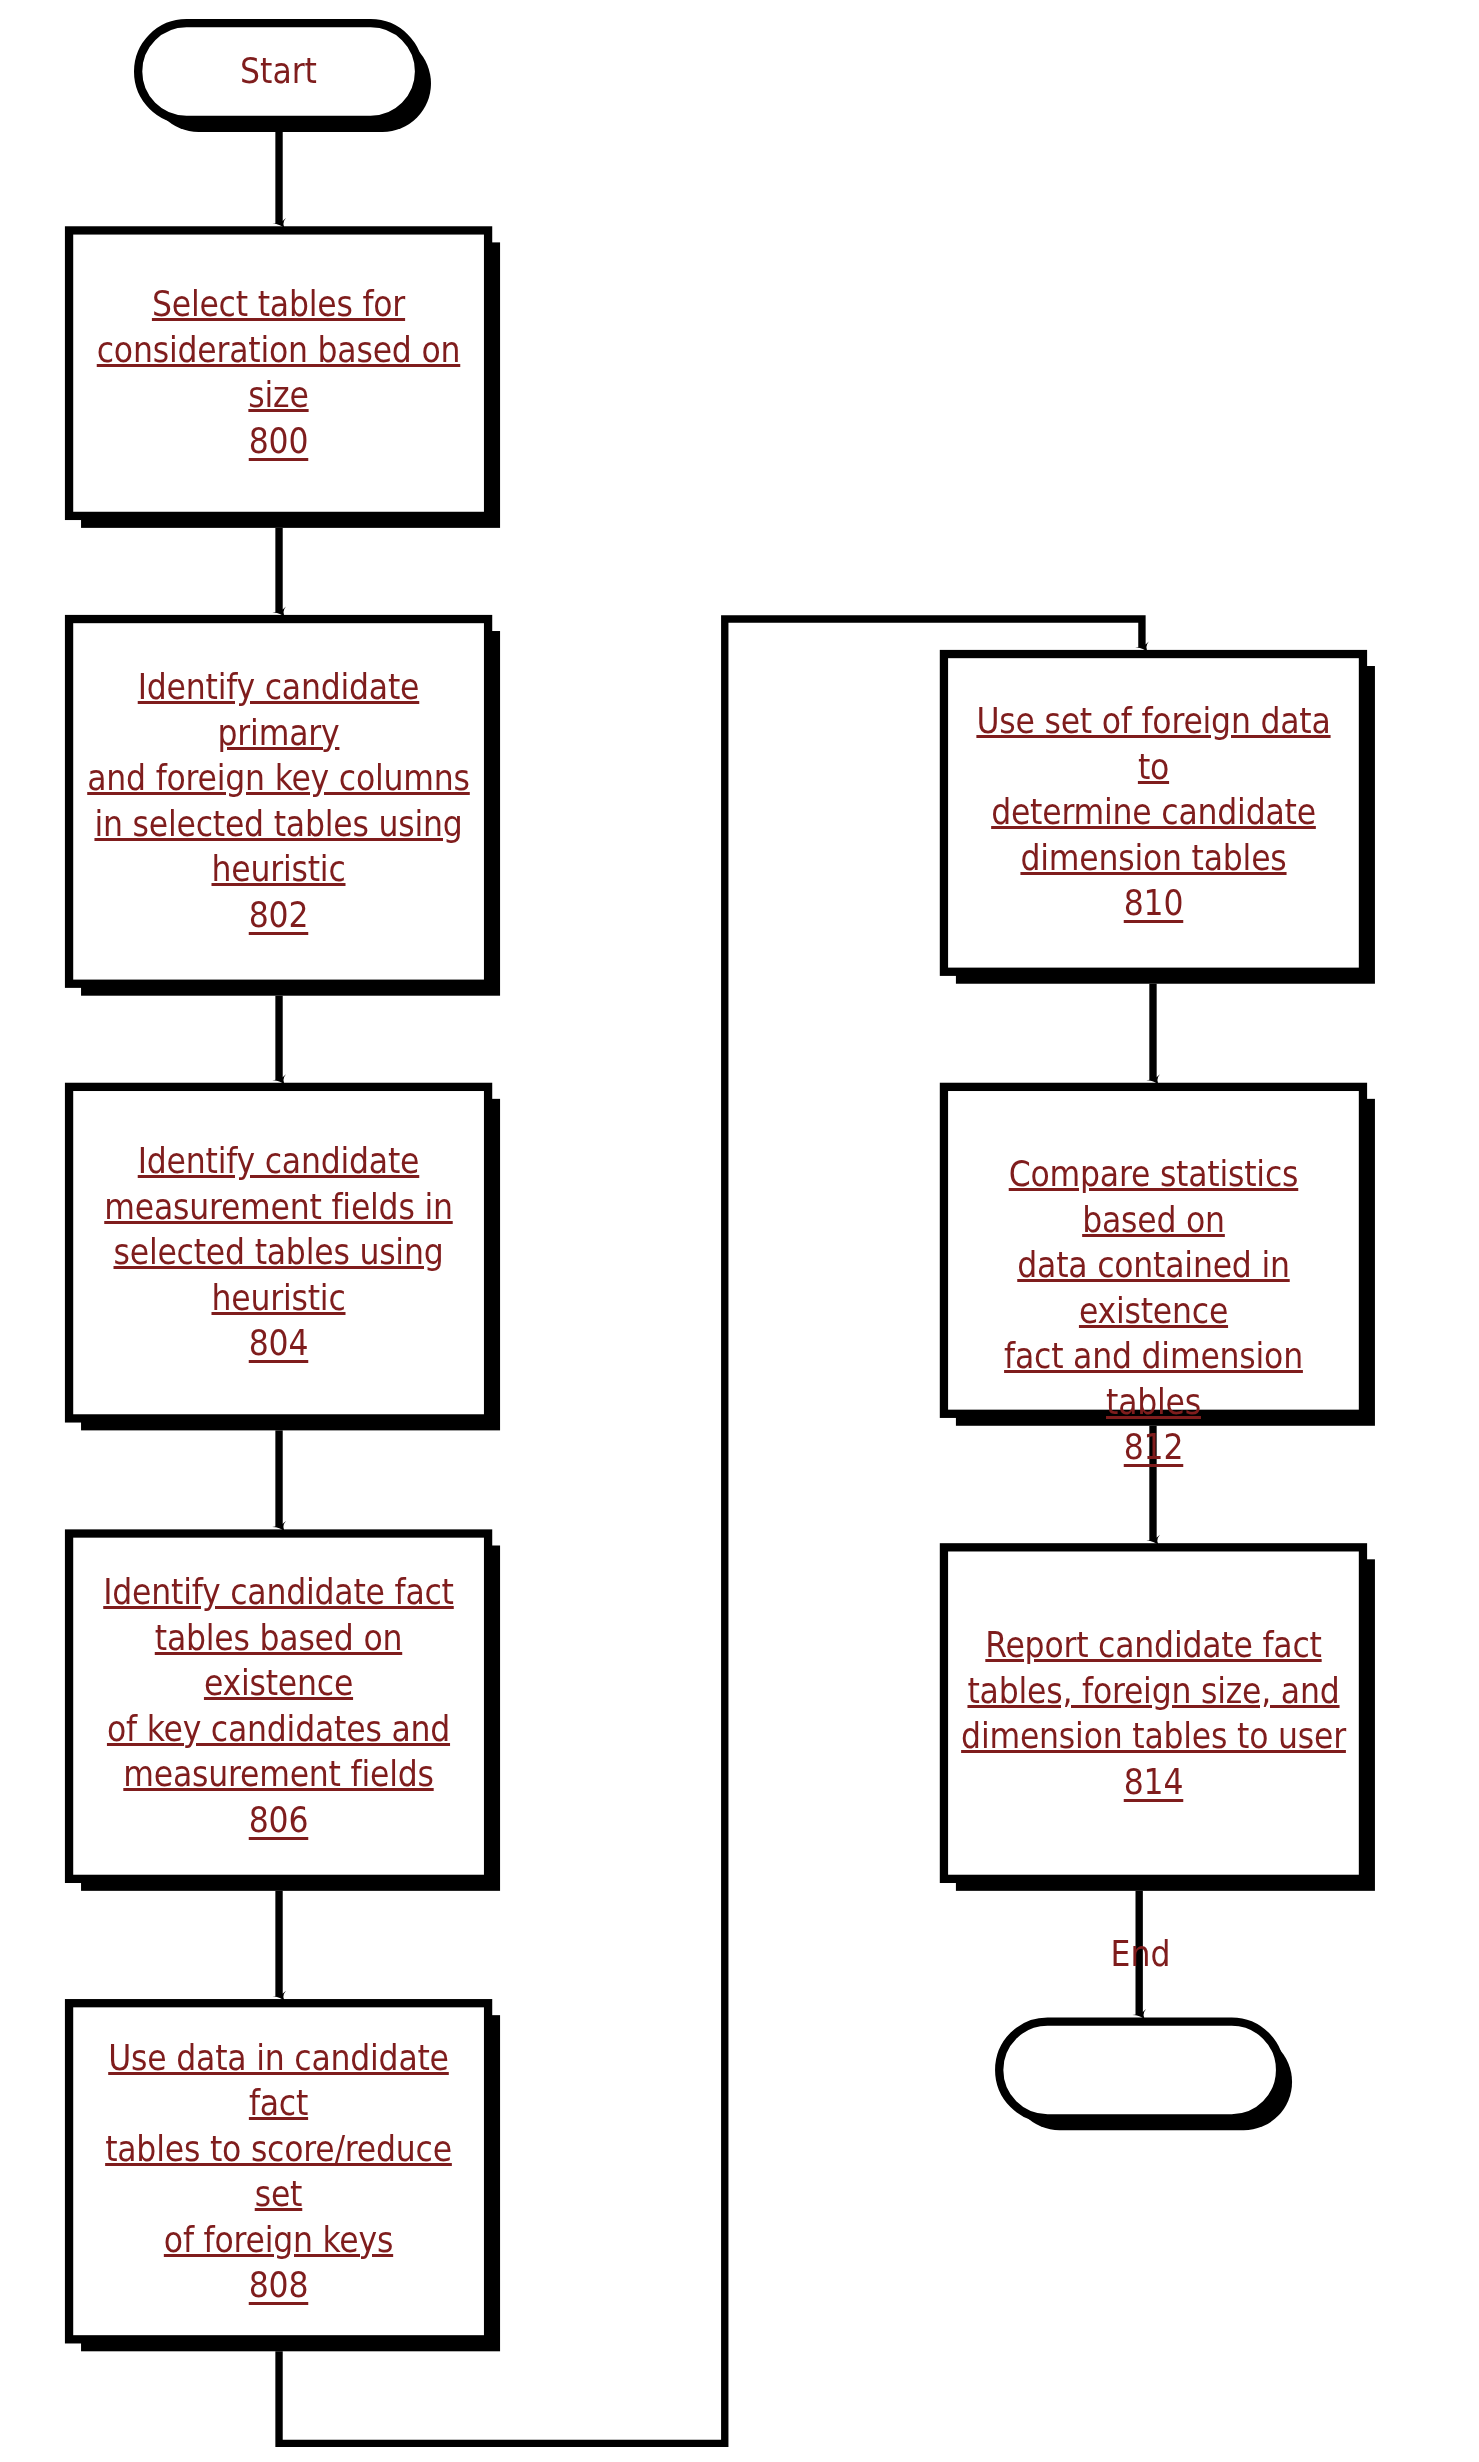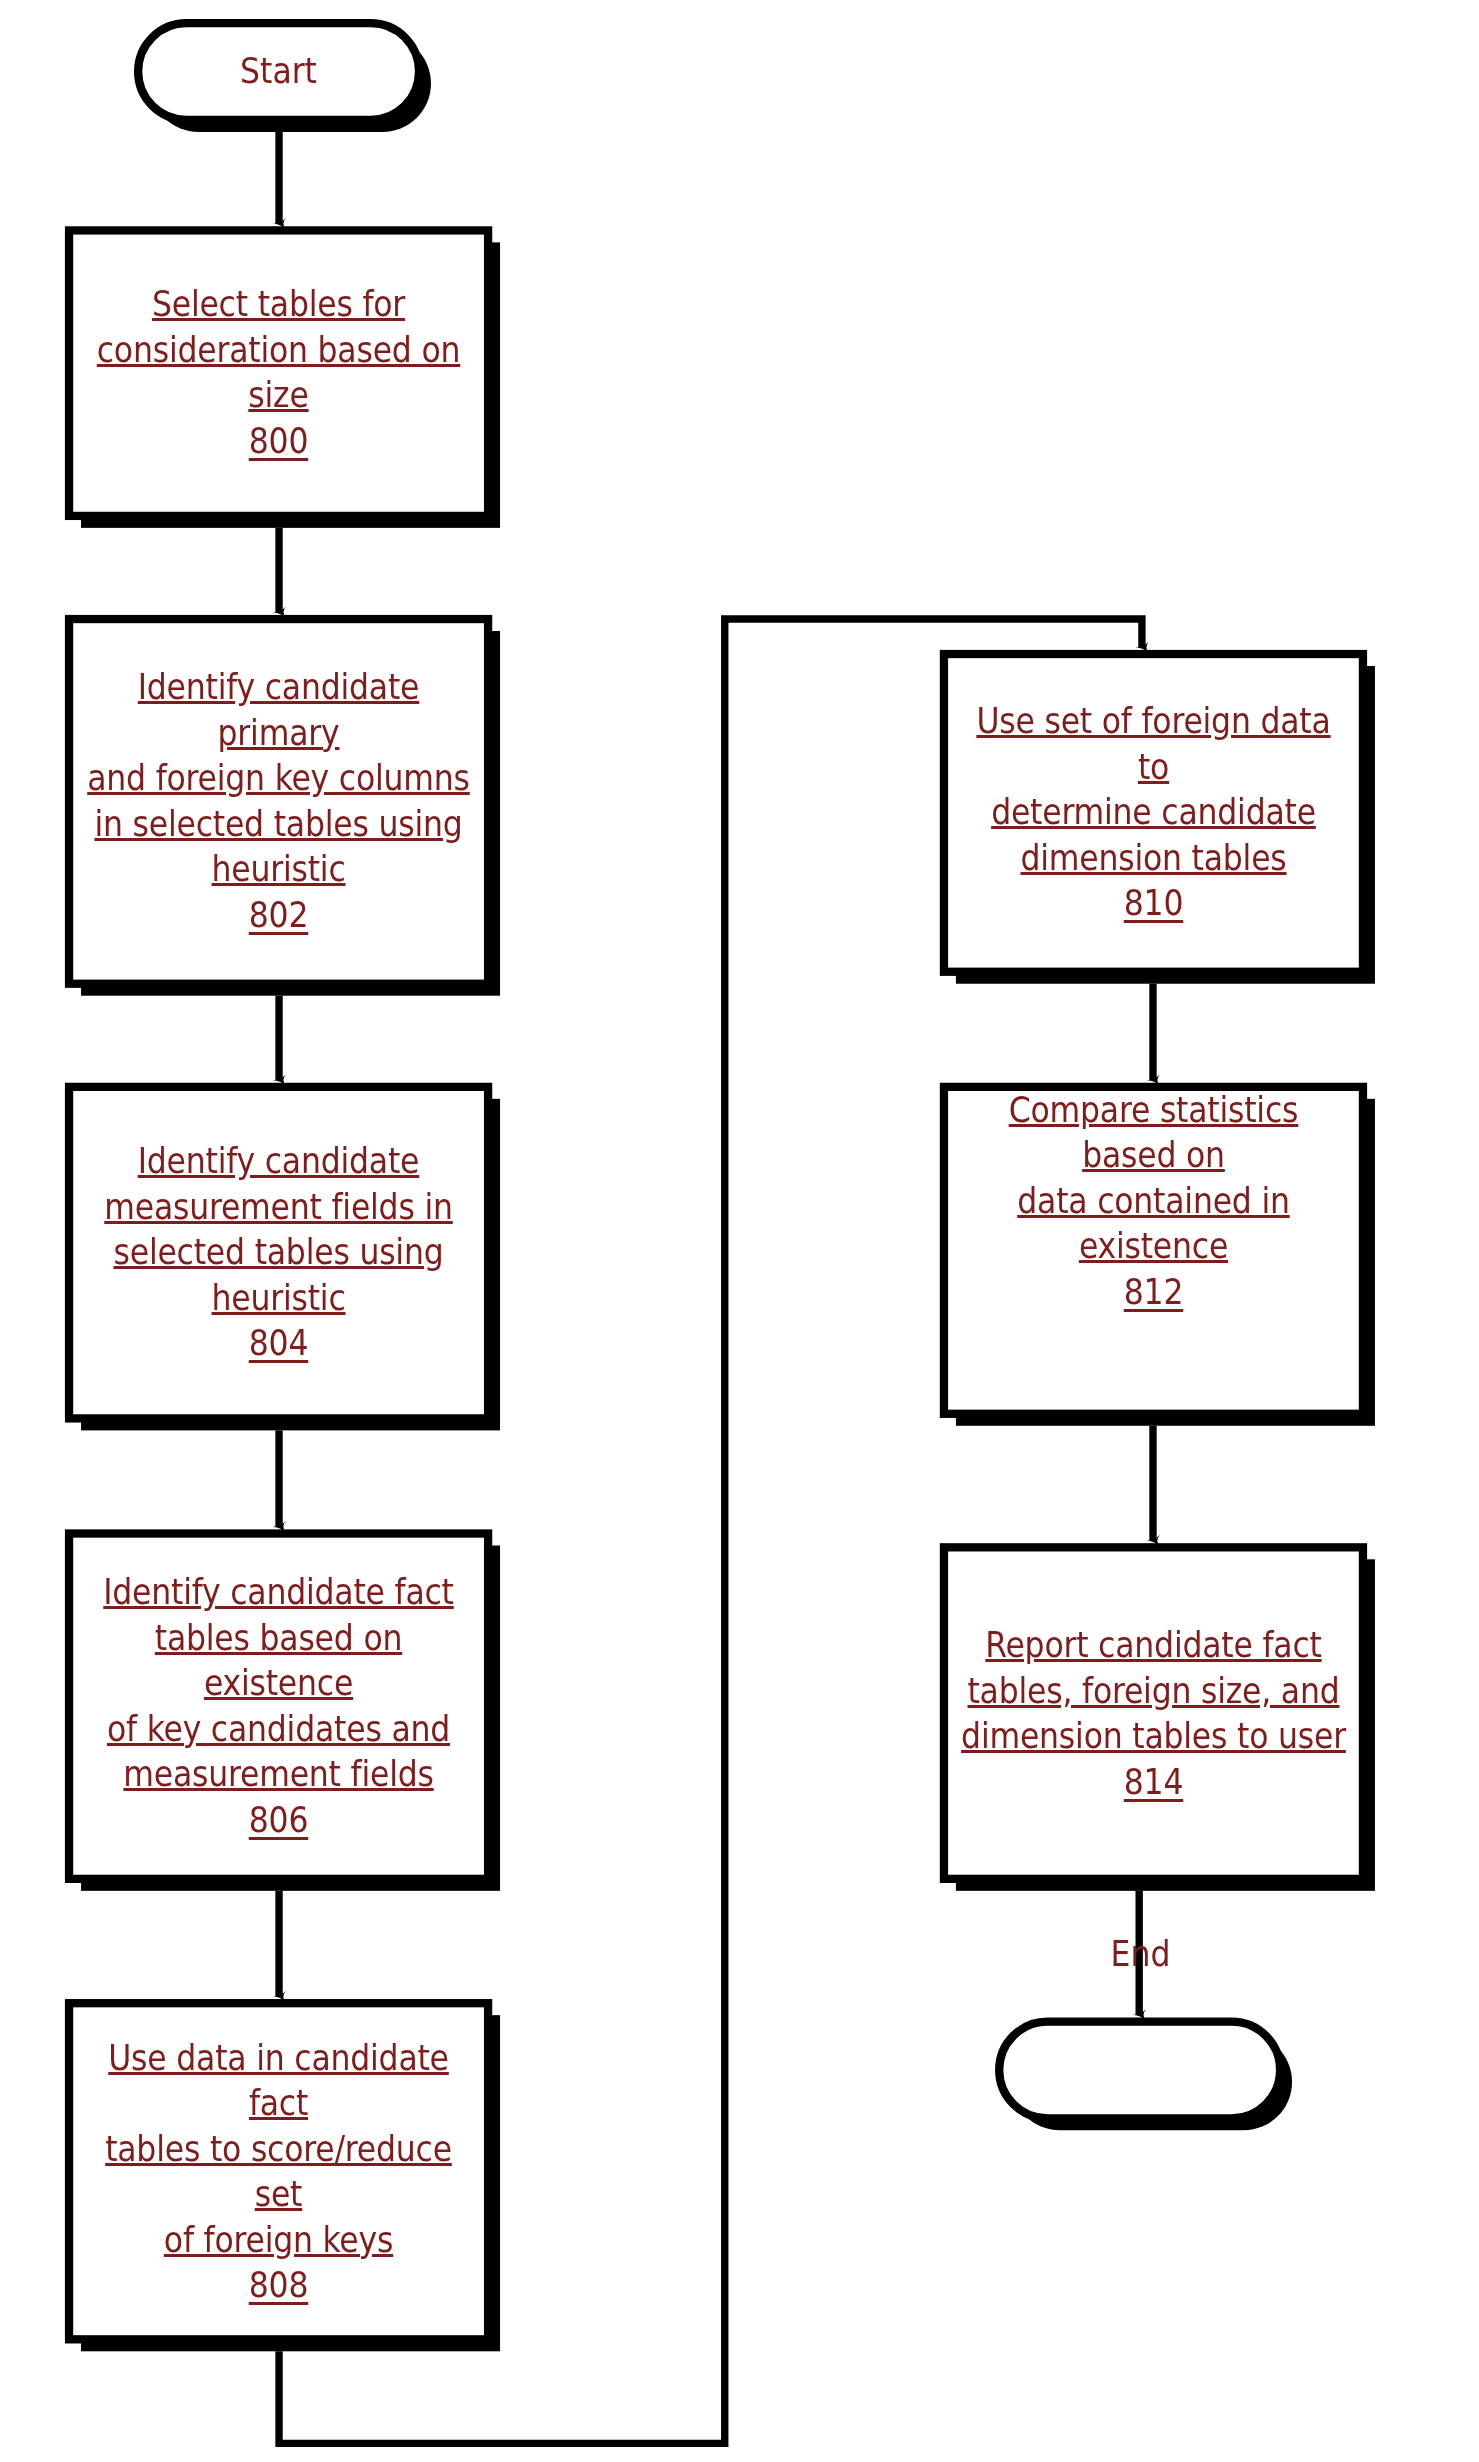--- a/index.html
+++ b/index.html
@@ -162,23 +162,24 @@
     <span class="ref-num">808</span>
   </div>
 
   <div class="node-text proc-text" style="left:944px; top:654px; width:419px; height:318px;">
     <span class="body-line">Use set of foreign data to</span>
     <span class="body-line">determine candidate</span>
     <span class="body-line">dimension tables</span>
     <span class="ref-num">810</span>
   </div>
 
-  <div class="node-text proc-text" style="left:944px; top:1038px; width:419px; height:327px;">
+  <div class="node-text proc-text" style="left:944px; top:1148px; width:419px; height:327px;">
     <span class="body-line">Compare statistics based on</span>
     <span class="body-line">data contained in existence</span>
+    <span class="body-line">fact and dimension tables</span>
     <span class="ref-num">812</span>
   </div>
 
   <div class="node-text proc-text" style="left:944px; top:1548px; width:419px; height:332px;">
     <span class="body-line">Report candidate fact</span>
     <span class="body-line">tables, foreign size, and</span>
     <span class="body-line">dimension tables to user</span>
     <span class="ref-num">814</span>
   </div>
 

